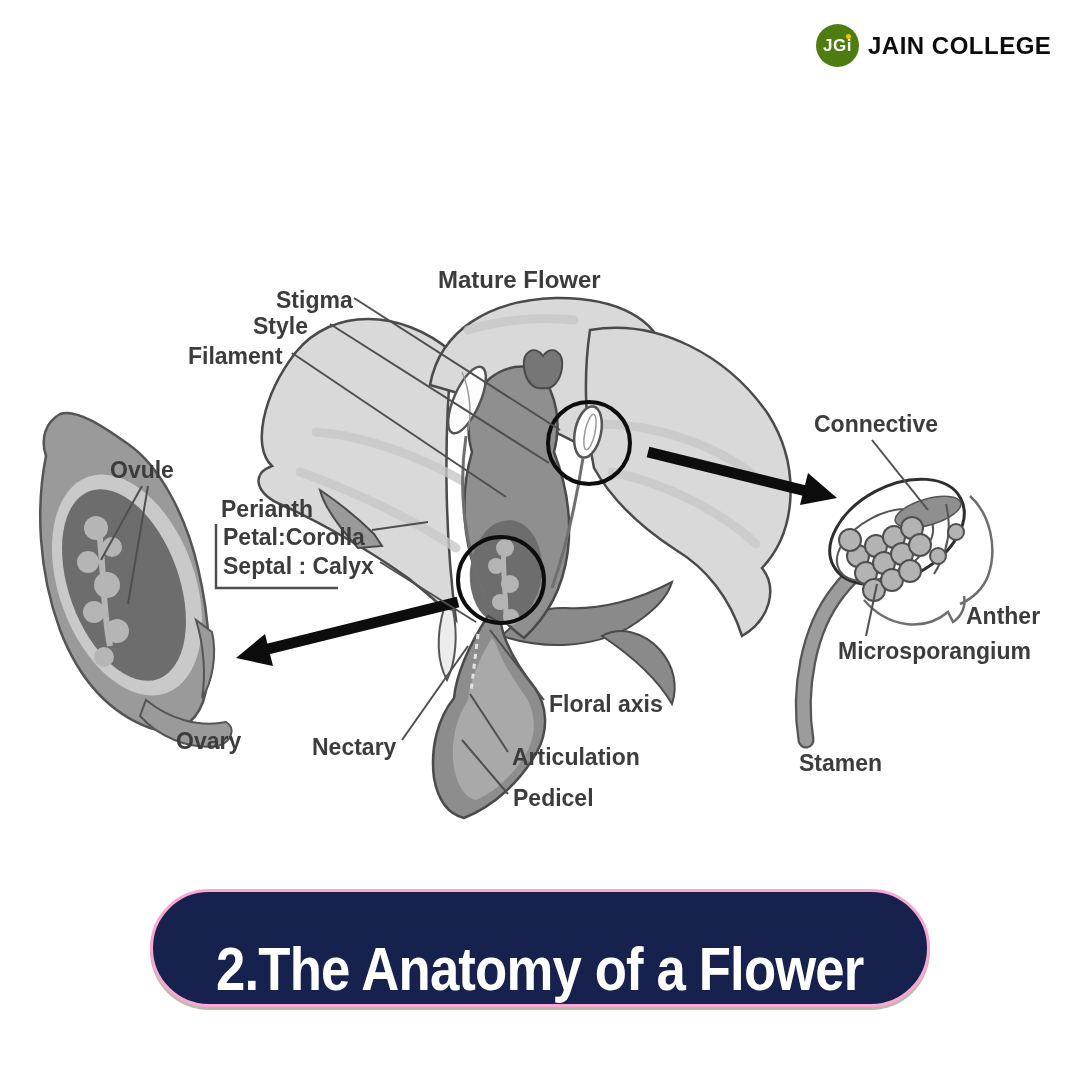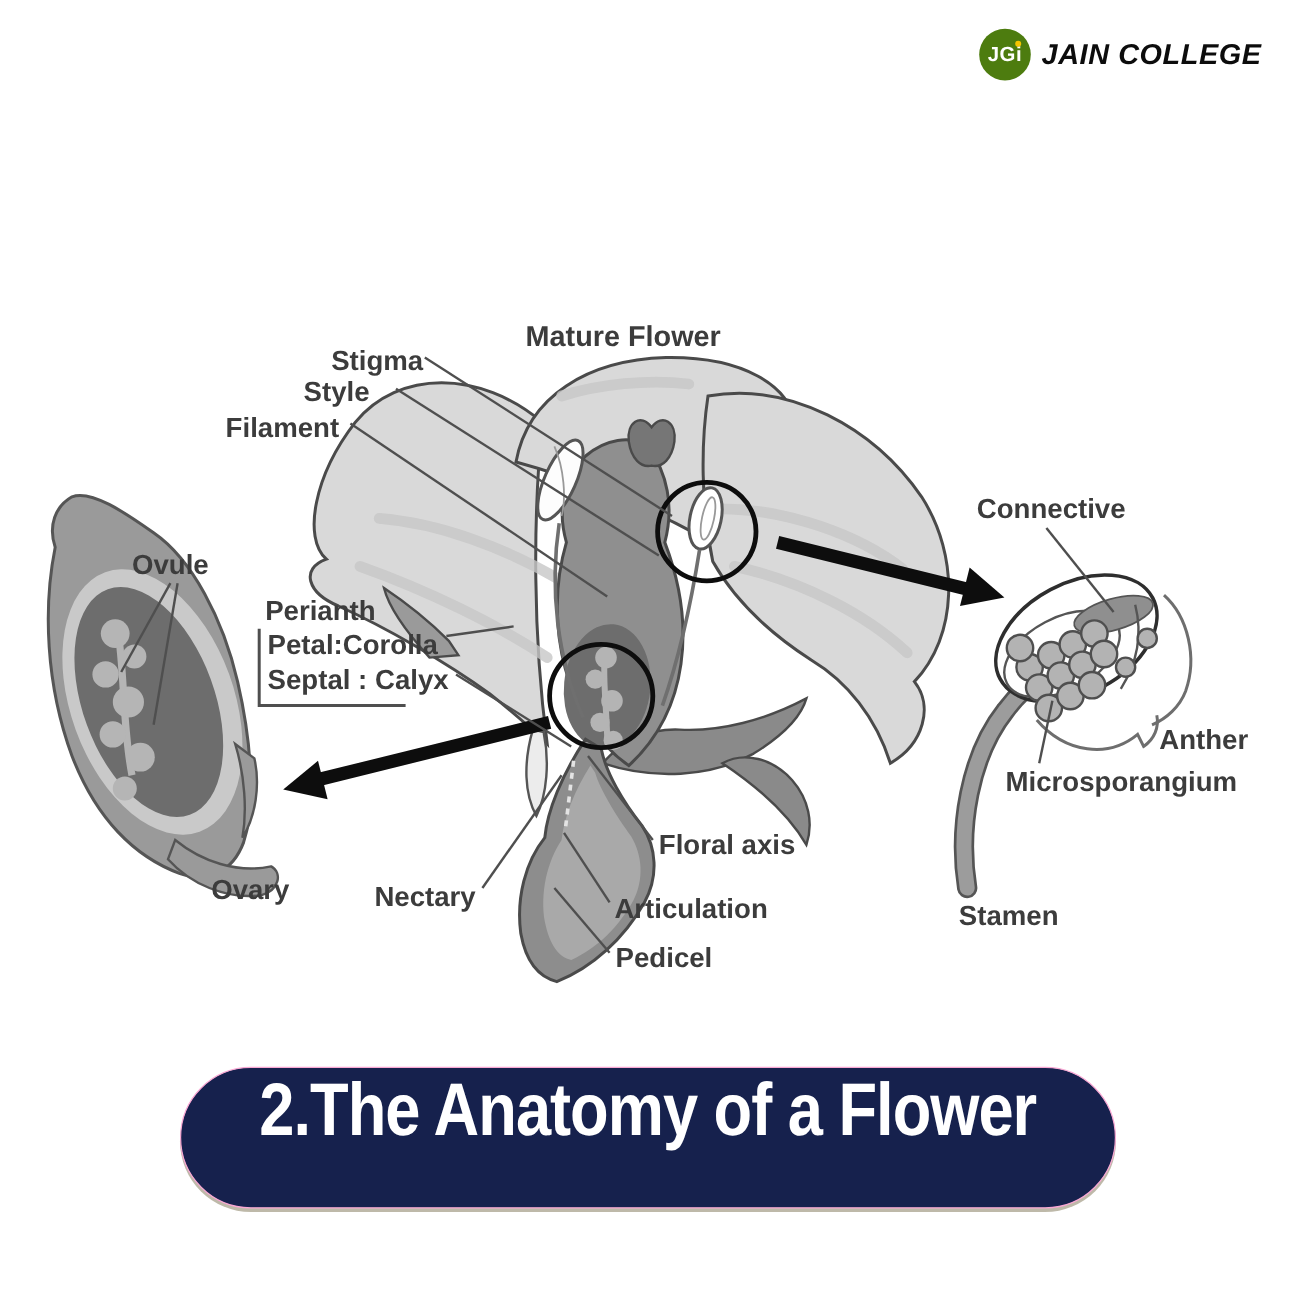--- a/index.html
+++ b/index.html
@@ -6,30 +6,30 @@
   body{width:1080px;height:1080px;background:#ffffff;position:relative;overflow:hidden;
        font-family:"Liberation Sans", sans-serif;}
   .slide{position:absolute;inset:0;}
 
   
   .logo{position:absolute;left:816px;top:24px;display:flex;align-items:center;gap:9px;}
   .logo-badge{position:relative;width:43px;height:43px;border-radius:50%;background:#4d7c0f;
               display:flex;align-items:center;justify-content:center;}
   .logo-badge span{color:#ffffff;font-weight:bold;font-size:17px;letter-spacing:0.5px;}
   .logo-dot{position:absolute;left:30px;top:10px;width:5px;height:5px;border-radius:50%;background:#f5c400;}
-  .logo-name{color:#0c0c0c;font-weight:bold;font-size:24px;letter-spacing:0.5px;font-style:italic;}
+  .logo-name{color:#0c0c0c;font-weight:bold;font-size:24px;letter-spacing:0.5px;}
 
   
   .lbl{font-family:"Liberation Sans", sans-serif;font-size:23px;font-weight:600;fill:#3c3c3c;}
   .ttl{font-family:"Liberation Sans", sans-serif;font-size:24px;font-weight:600;fill:#3c3c3c;}
 
   
   .banner{position:absolute;left:150px;top:889px;width:780px;height:118px;background:#16214d;
-          border:1px solid #f9a8d4;border-radius:60px;box-sizing:border-box;
-          display:flex;align-items:flex-start;justify-content:center;
+          border:3px solid #f9a8d4;border-radius:60px;box-sizing:border-box;
+          display:flex;align-items:flex-end;justify-content:center;
           box-shadow:0 3px 0 rgba(70,55,10,0.35);}
   .banner-text{color:#ffffff;font-weight:bold;font-size:62px;letter-spacing:-1px;
                transform:scaleX(0.85);white-space:nowrap;}
 </style>
 </head>
 <body>
 
 <div class="slide">
 
   <div class="logo">

